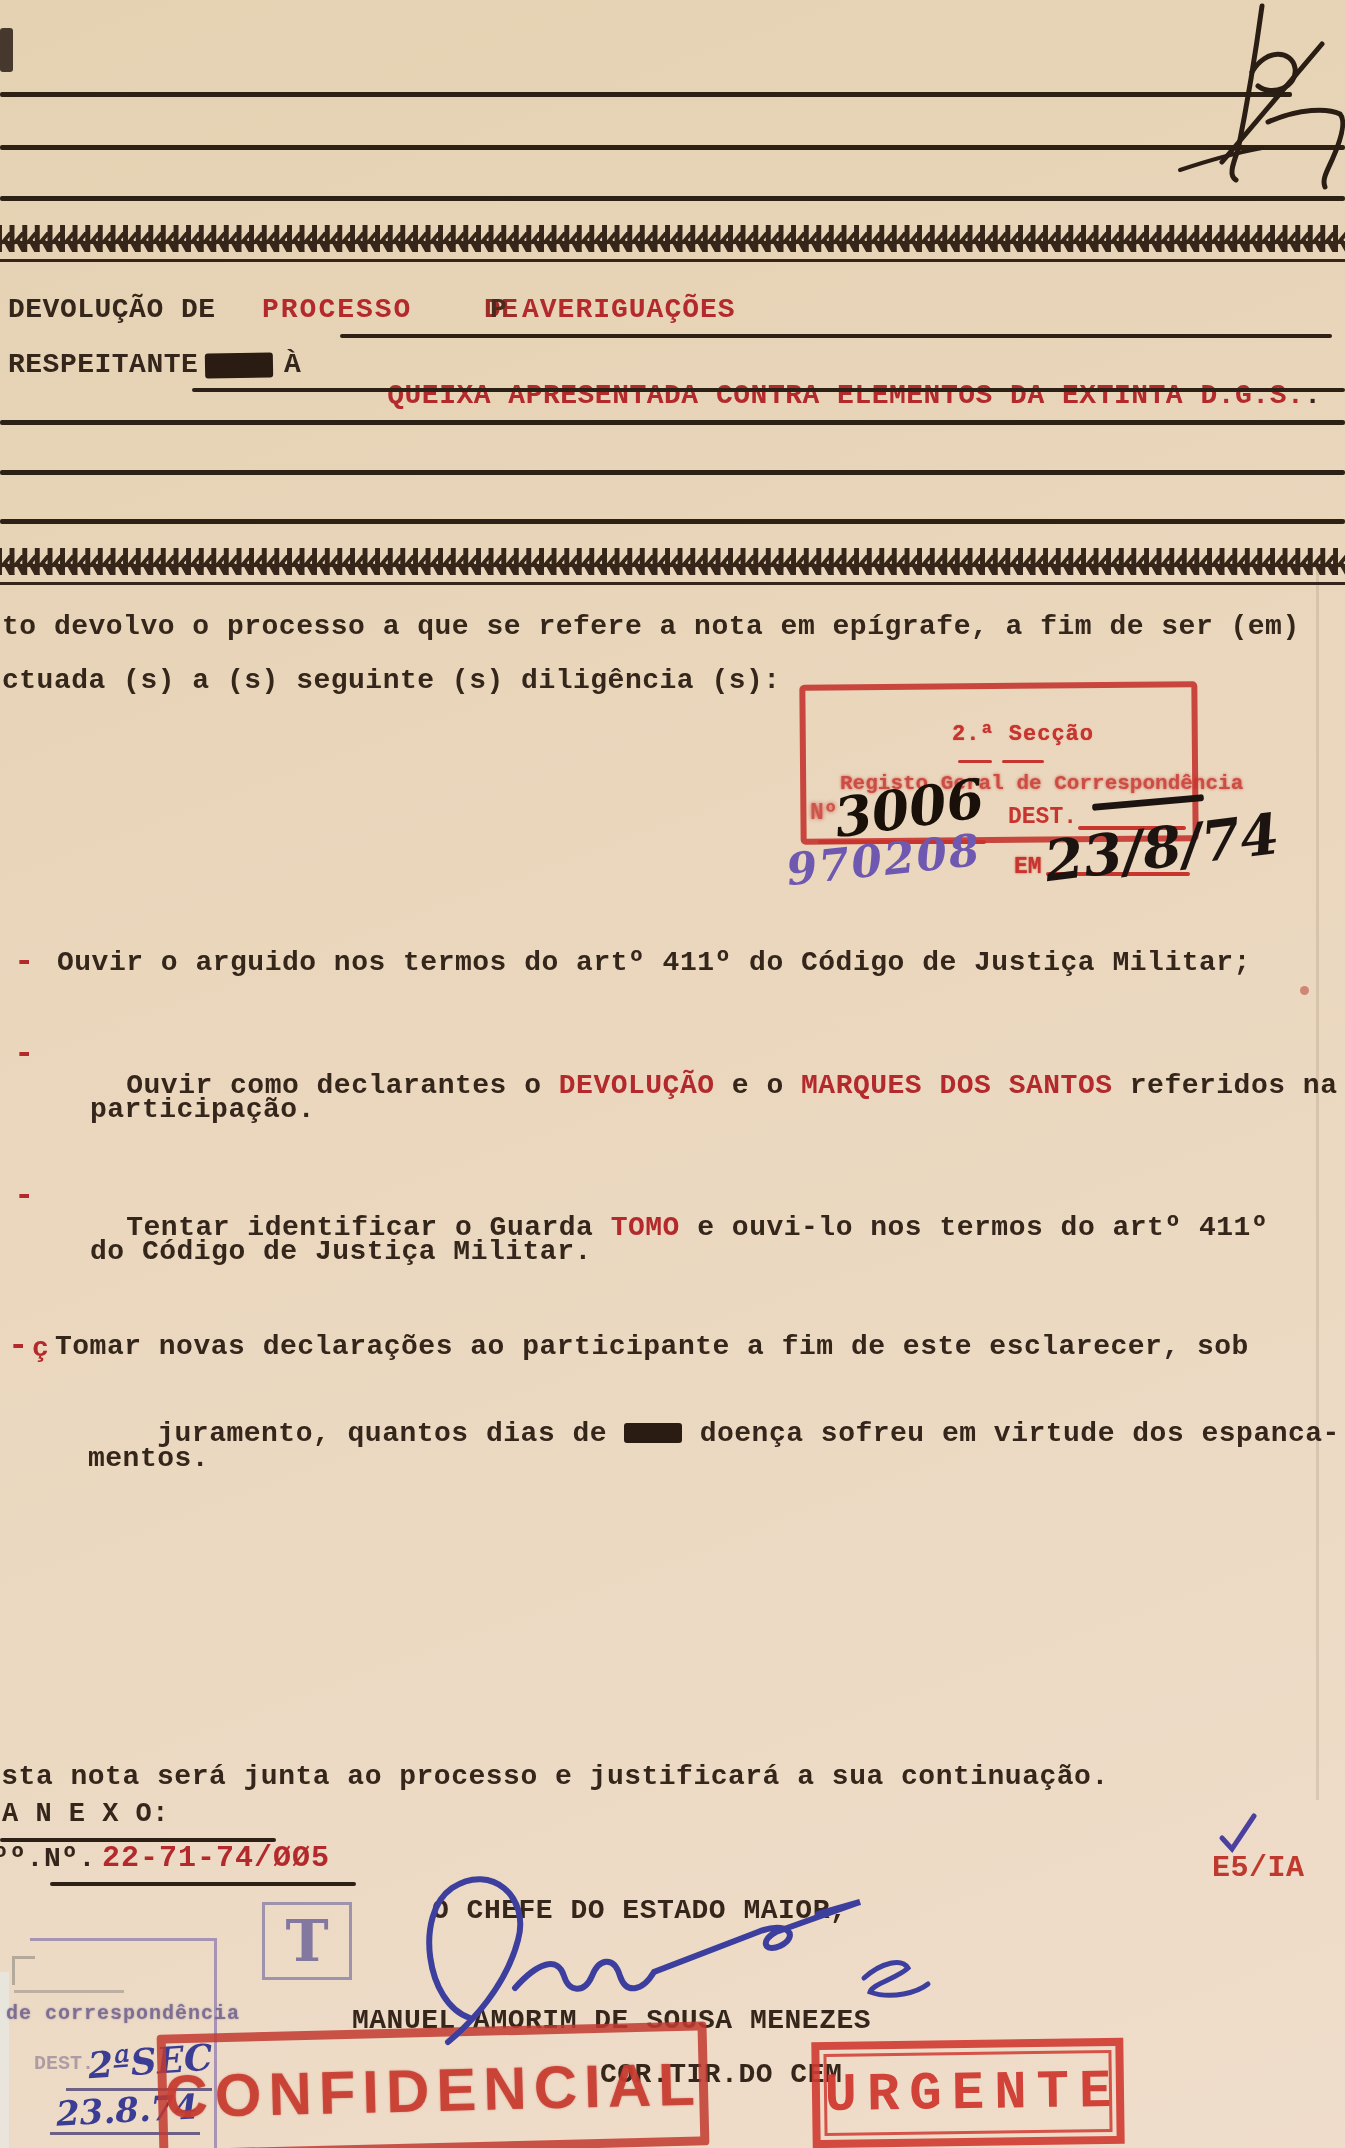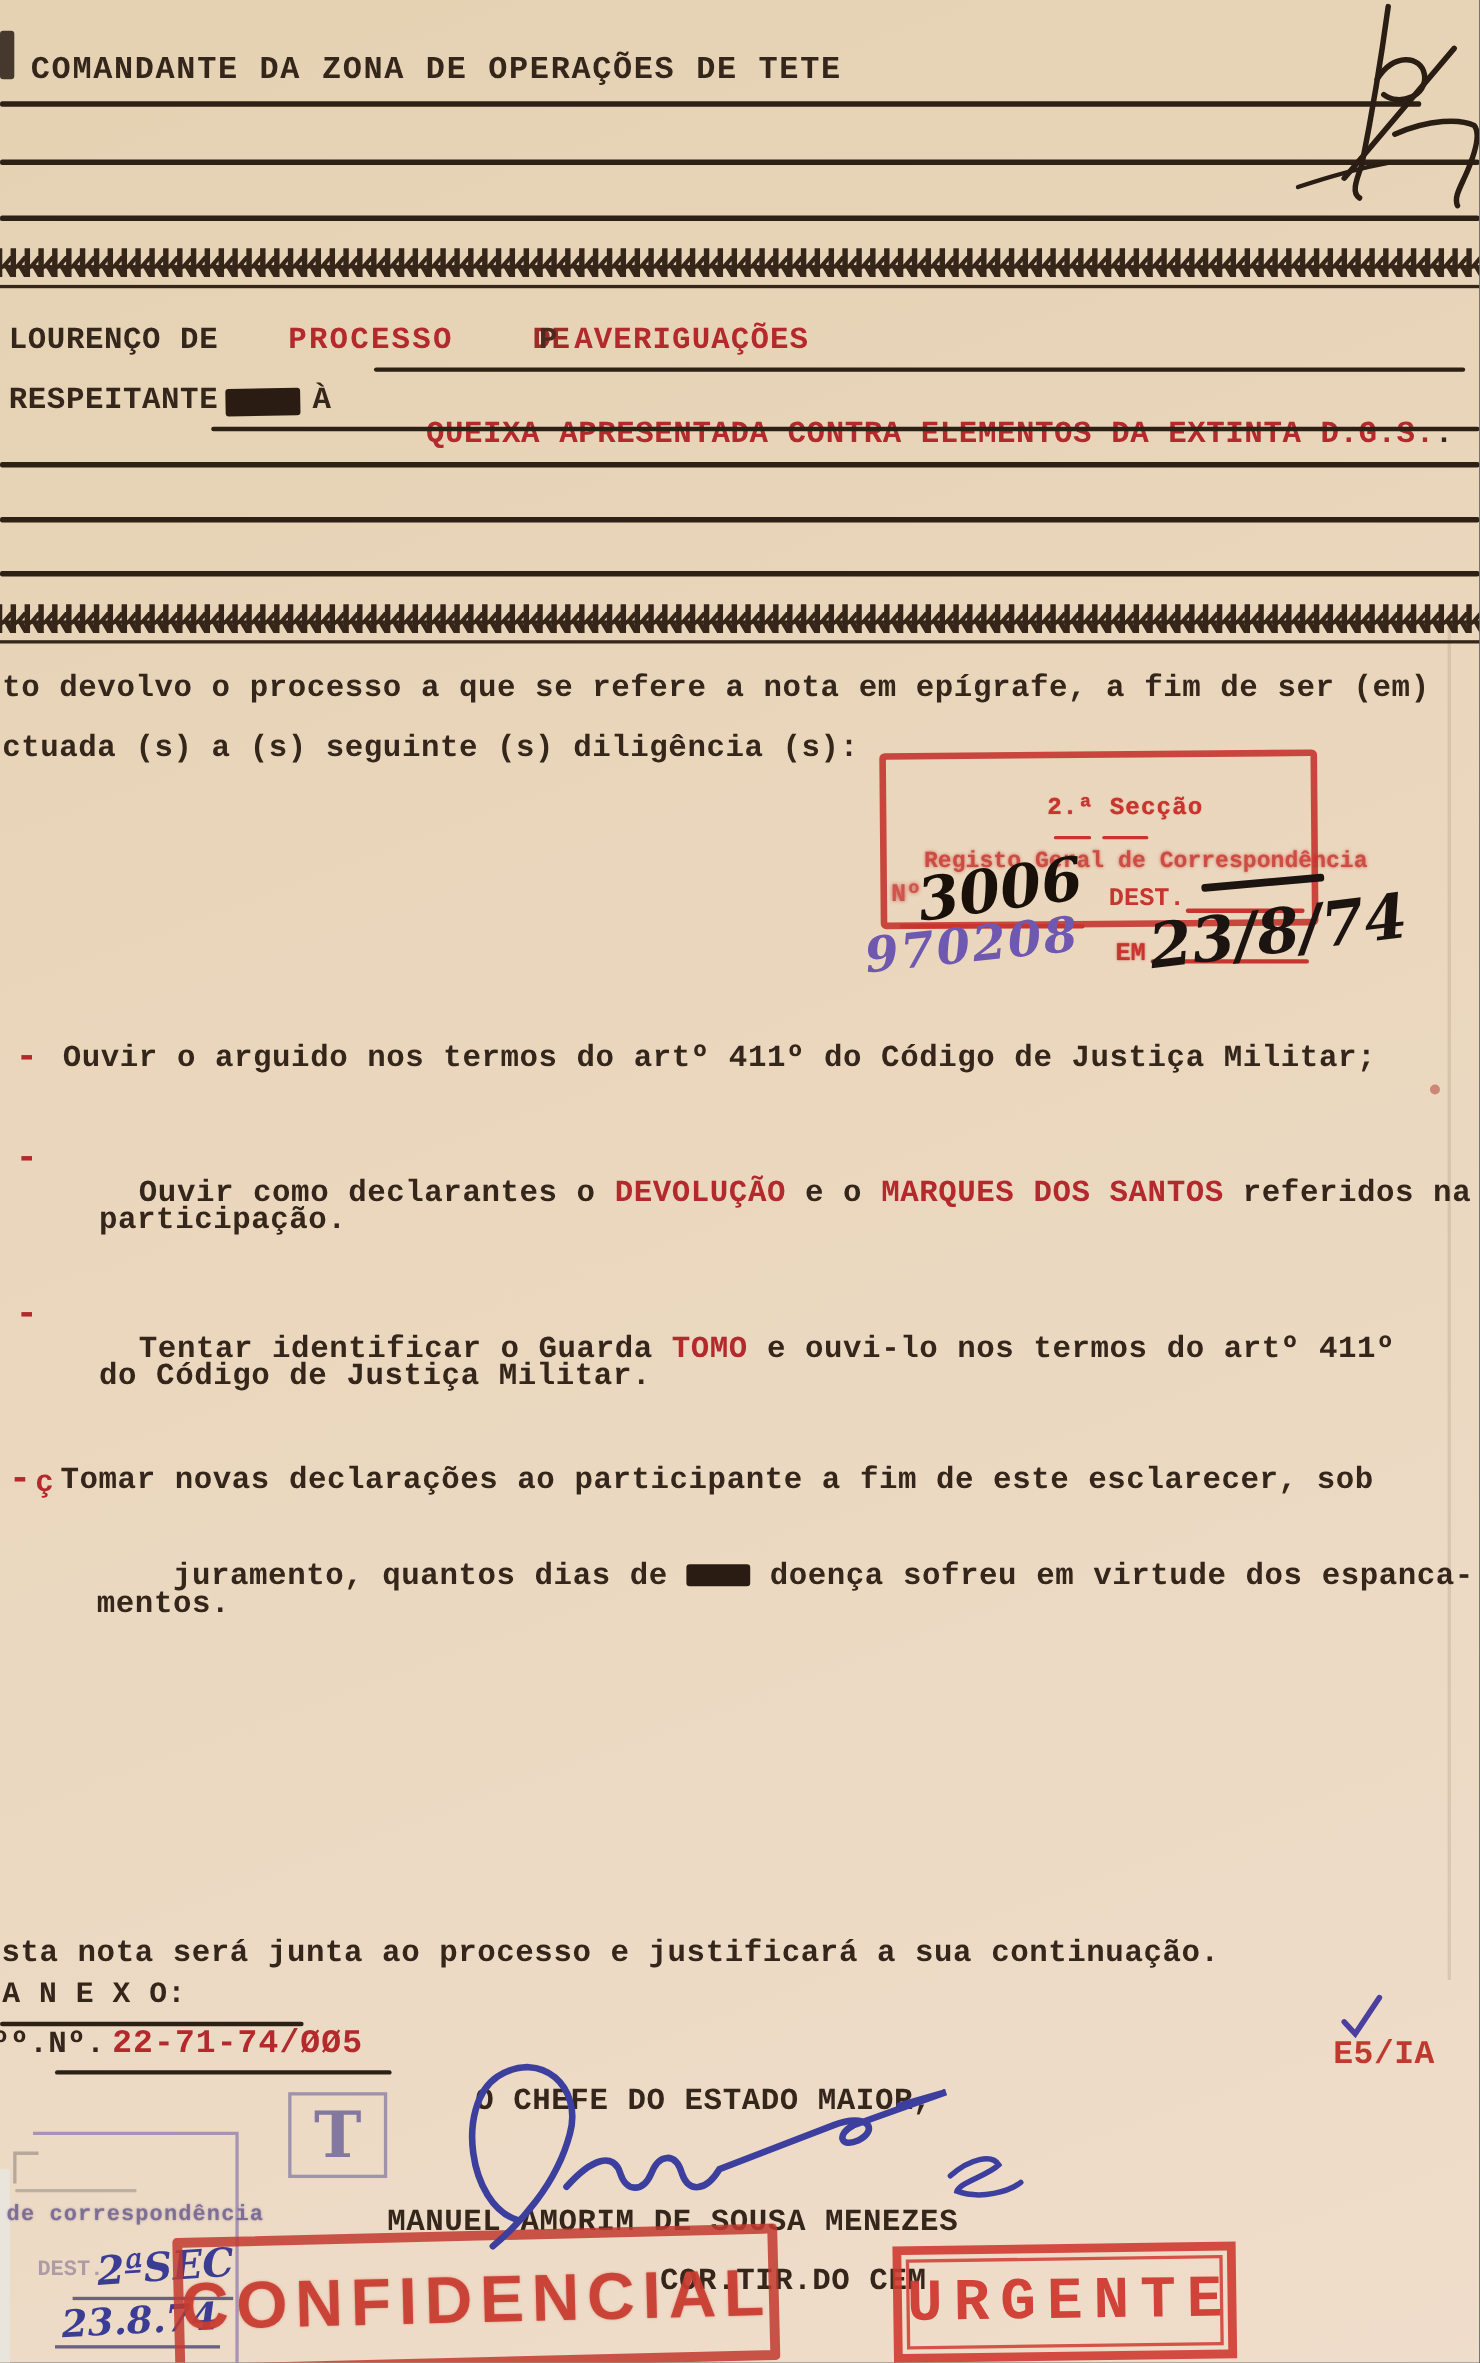--- a/index.html
+++ b/index.html
@@ -29,28 +29,27 @@
 </head>
 <body>
 
 <div class="page">
 
   <div style="position:absolute;left:0;top:1972px;width:9px;height:176px;background:rgba(232,229,223,.9);"></div>
   <div style="position:absolute;left:1316px;top:560px;width:3px;height:1240px;background:rgba(110,85,60,.15);"></div>
   <div style="position:absolute;left:0;top:28px;width:13px;height:44px;background:rgba(42,29,20,.85);border-radius:3px;"></div>
   <div style="position:absolute;left:1300px;top:986px;width:9px;height:9px;border-radius:50%;background:rgba(180,70,55,.55);"></div>
 
-  <div class="t" style="left:28px;top:48px;font-size:29px;letter-spacing:1.5px;">COMANDANTE DA ZONA DE OPERAÇÕES DE TETE</div>
   <div class="line" style="left:0;top:92px;width:1292px;"></div>
   <div class="line" style="left:0;top:145px;width:1345px;"></div>
   <div class="line" style="left:0;top:196px;width:1345px;"></div>
 
   <div class="divider" style="top:222px;">kkkkkkkkkkkkkkkkkkkkkkkkkkkkkkkkkkkkkkkkkkkkkkkkkkkkkkkkkkkkkkkkkkkkkkkkkkkkkkkkkkkkkkkkkkkkkkkkkkkkkkkkkkkkkkkkkkkkkkkkkkkkkkkkkkkkkkkkkkkk</div>
 
-  <div class="t" style="left:8px;top:295px;">LOURENÇO DE</div>
+  <div class="t" style="left:8px;top:295px;">DEVOLUÇÃO DE</div>
   <div class="t red" style="left:262px;top:295px;letter-spacing:2px;">PROCESSO</div>
   <div class="t darkred" style="left:444px;top:295px;margin-left:40px;">DE</div>
   <div class="t" style="left:490px;top:295px;color:#4a291e;">P</div>
   <div class="t red" style="left:522px;top:295px;letter-spacing:1px;">AVERIGUAÇÕES</div>
   <div class="line" style="left:340px;top:334px;width:992px;height:4px;"></div>
 
   <div class="t" style="left:8px;top:350px;">RESPEITANTE</div>
   <div class="blot" style="left:205px;top:353px;width:68px;height:25px;transform:rotate(-1deg);"></div>
   <div class="t" style="left:284px;top:350px;">À</div>
   <div class="t" style="left:318px;top:350px;">

